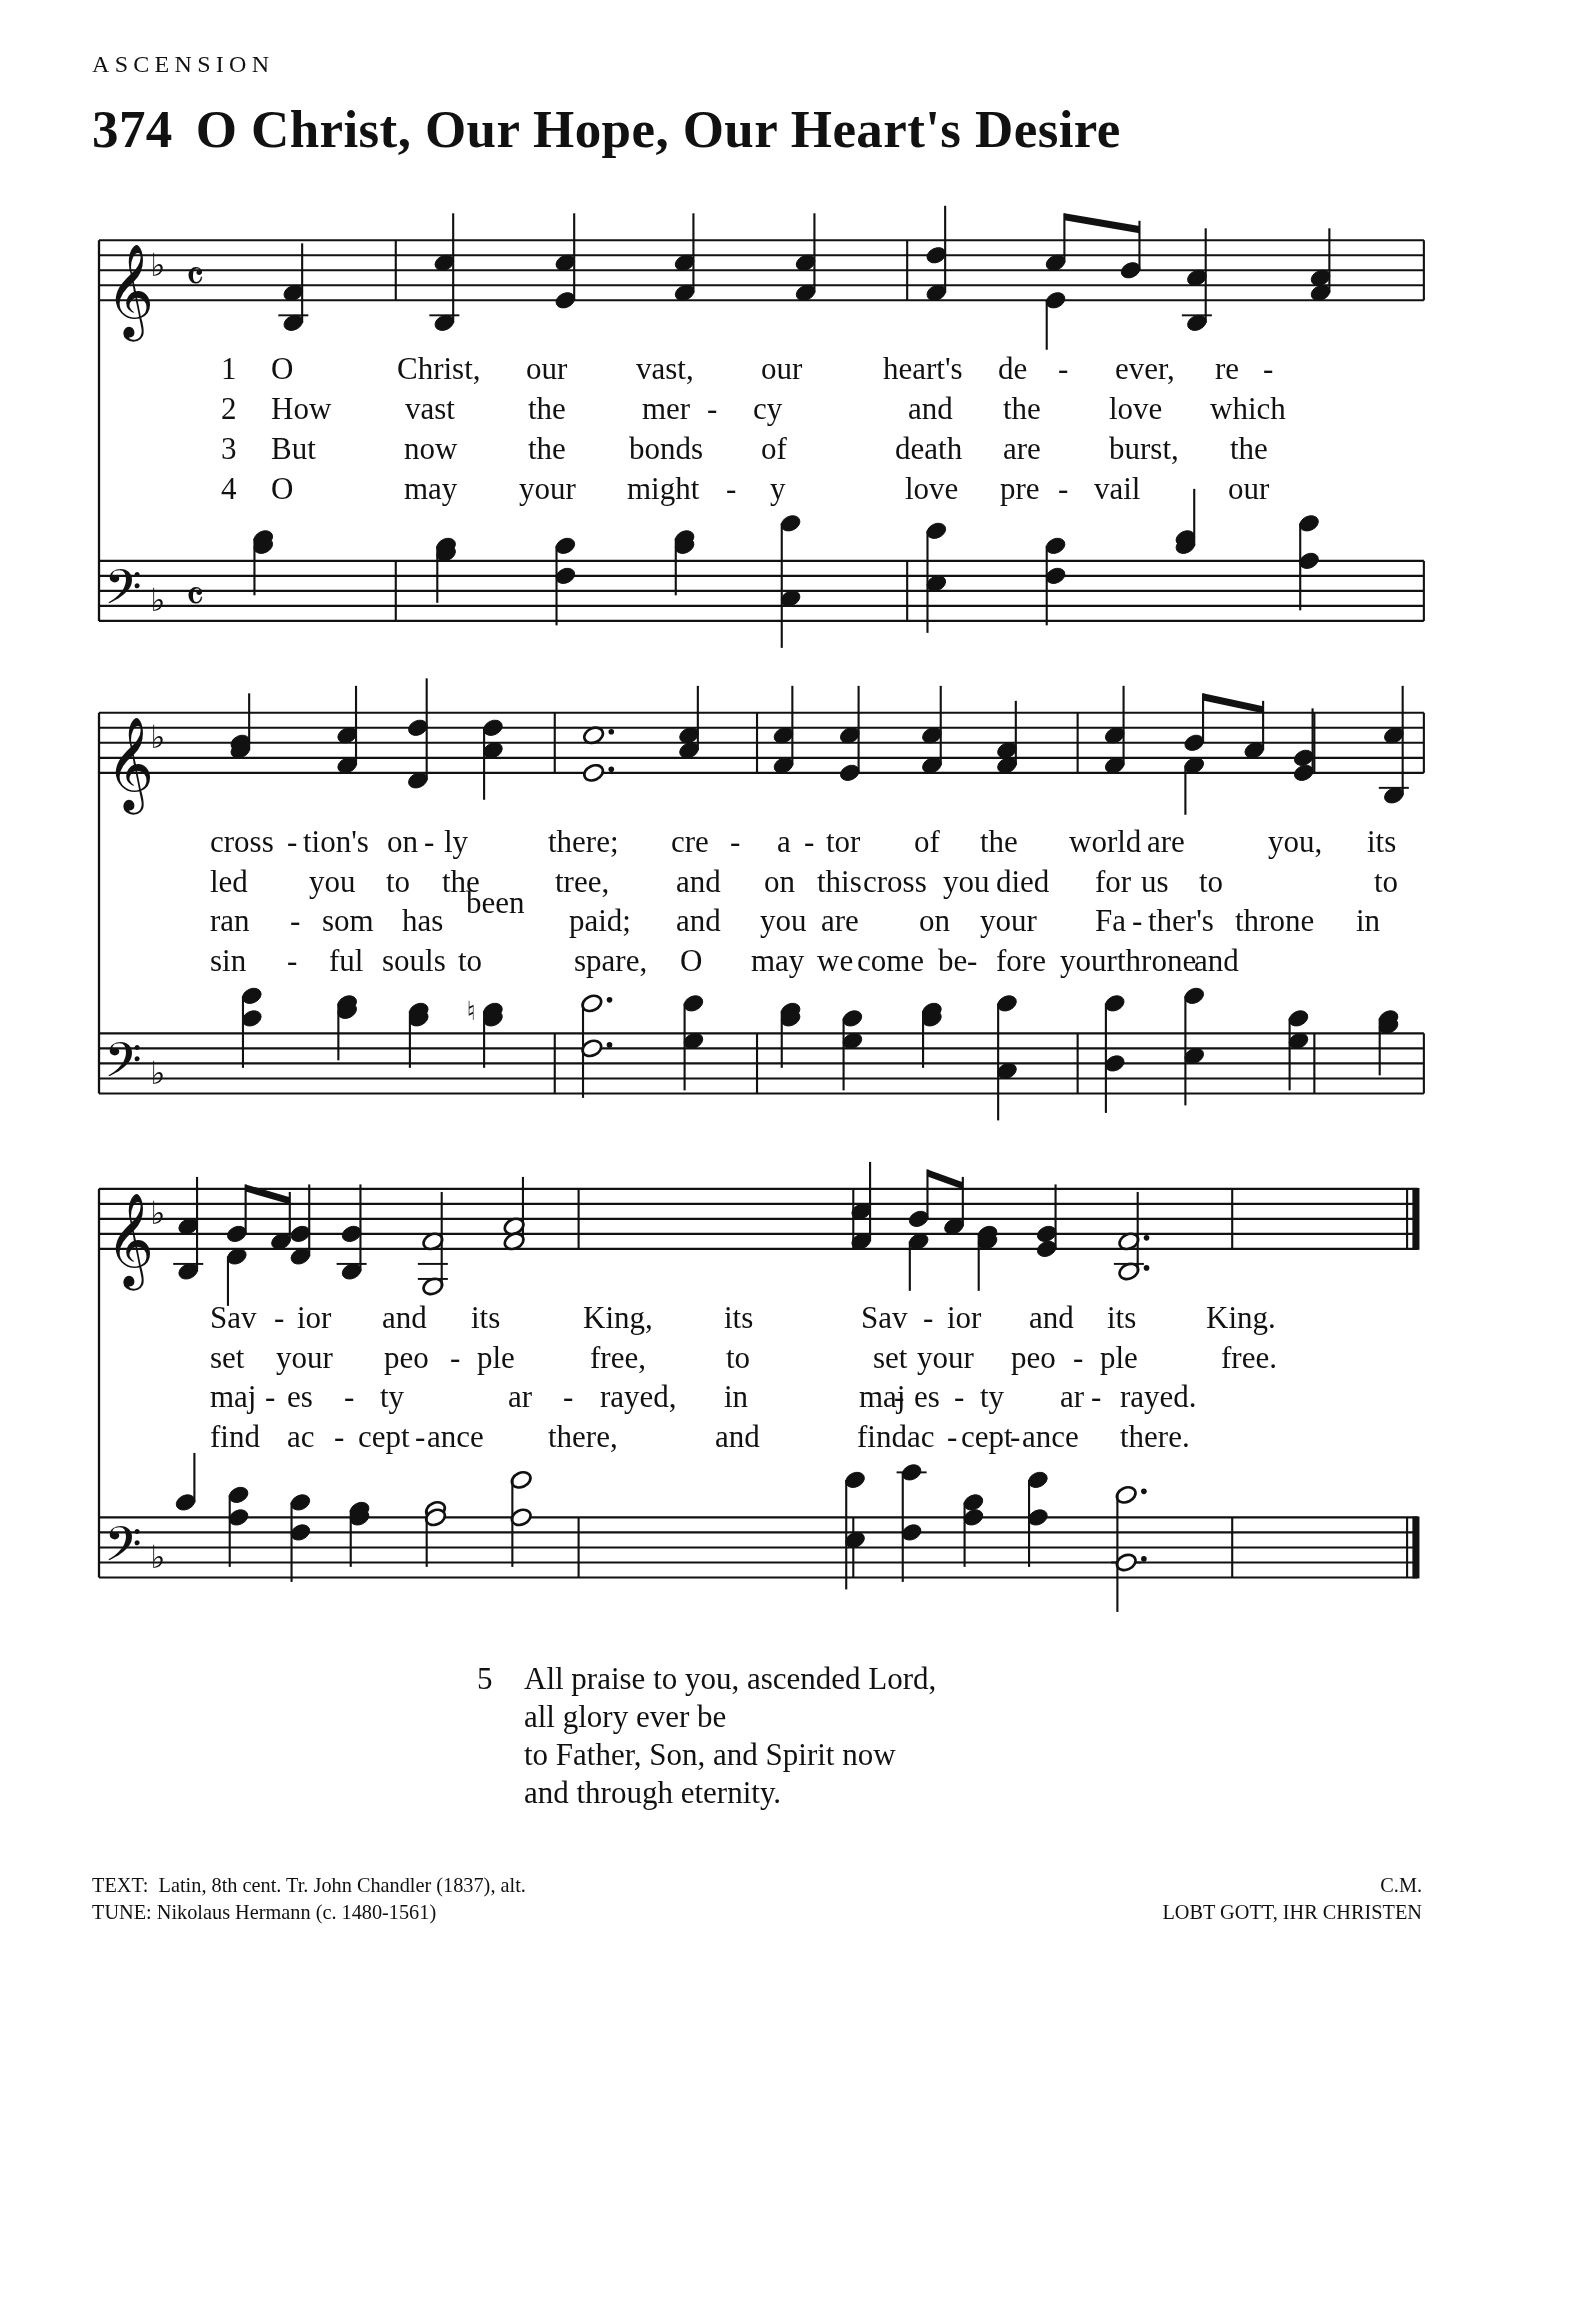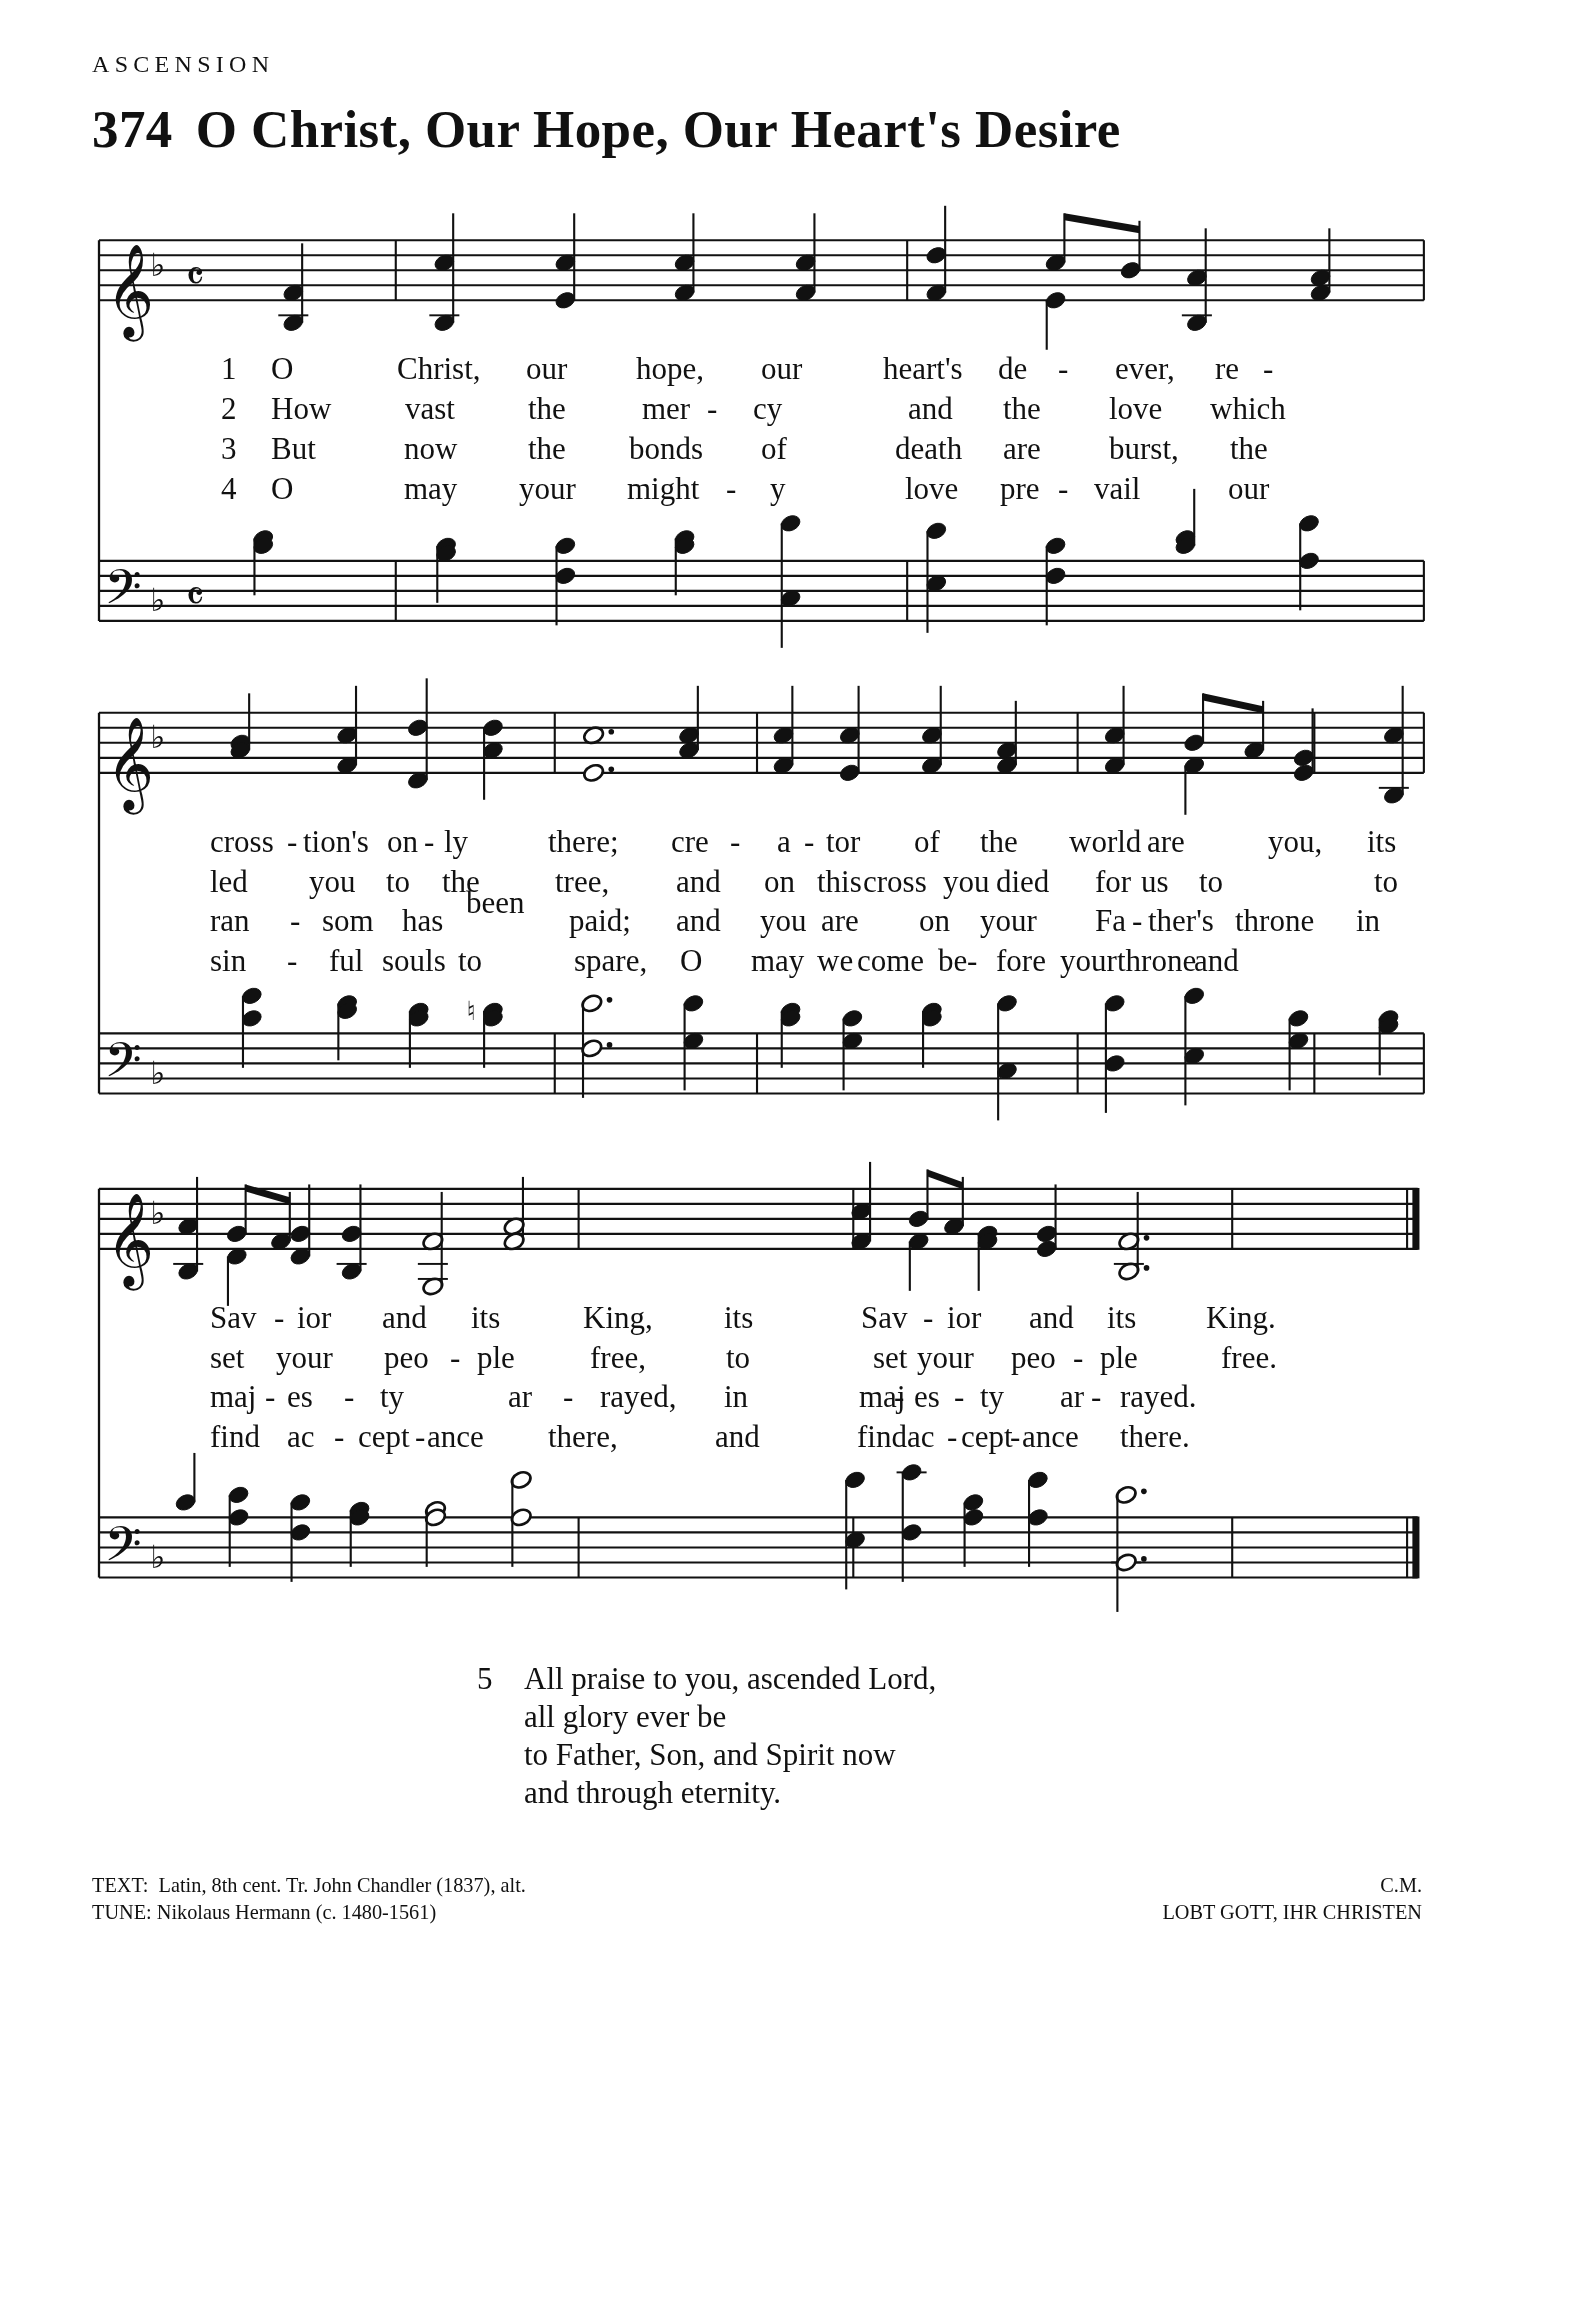--- a/index.html
+++ b/index.html
@@ -334,21 +334,21 @@
     <ellipse cx="1275" cy="1769" rx="11" ry="8" transform="rotate(-25 1275 1769)" fill="#fff" stroke="#111" stroke-width="3"></ellipse>
     <circle cx="1295" cy="1765" r="3.2" fill="#111"></circle>
     <line x1="1265" y1="1692.5" x2="1265" y2="1825" stroke="#111" stroke-width="2.4"></line>
   </svg>
 
 <div id="lyrics">
     <span class="lyric" style="left: 221px; top: 353px;">1</span>
     <span class="lyric" style="left: 271px; top: 353px;">O</span>
     <span class="lyric" style="left: 397px; top: 353px; text-align: right;">Christ,</span>
     <span class="lyric" style="left: 526px; top: 353px;">our</span>
-    <span class="lyric" style="left: 636px; top: 353px;">hope,</span>
+    <span class="lyric" style="left: 636px; top: 353px;">vast,</span>
     <span class="lyric" style="left: 761px; top: 353px;">our</span>
     <span class="lyric" style="left: 883px; top: 353px;">heart's</span>
     <span class="lyric" style="left: 998px; top: 353px;">de</span>
     <span class="lyric" style="left: 1058px; top: 353px;">-</span>
     <span class="lyric" style="left: 1115px; top: 353px;">ever,</span>
     <span class="lyric" style="left: 1215px; top: 353px;">re</span>
     <span class="lyric" style="left: 1263px; top: 353px;">-</span>
     <span class="lyric" style="left: 221px; top: 393px;">2</span>
     <span class="lyric" style="left: 271px; top: 393px;">How</span>
     <span class="lyric" style="left: 405px; top: 393px;">vast</span>

